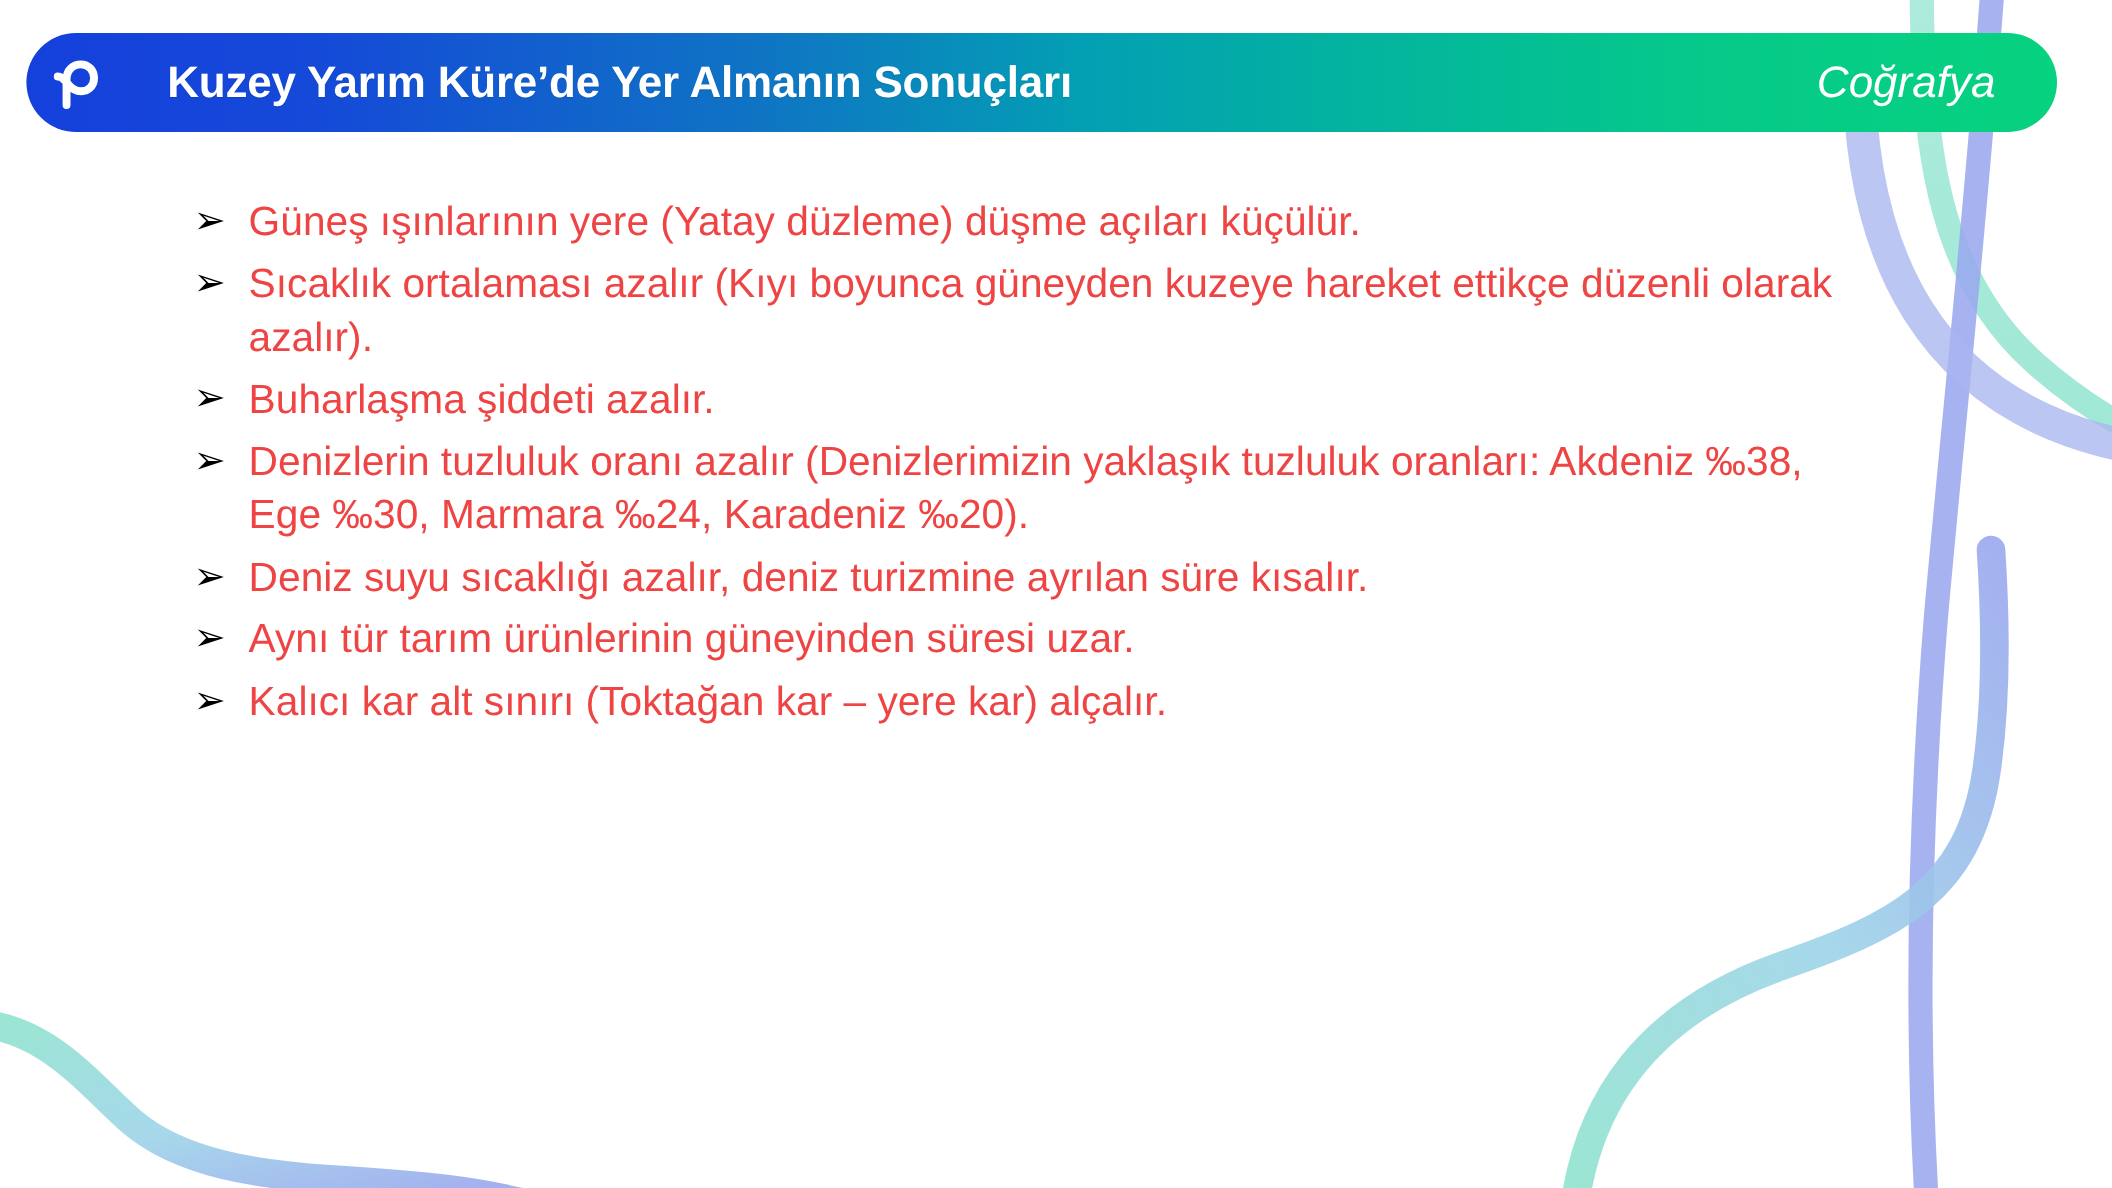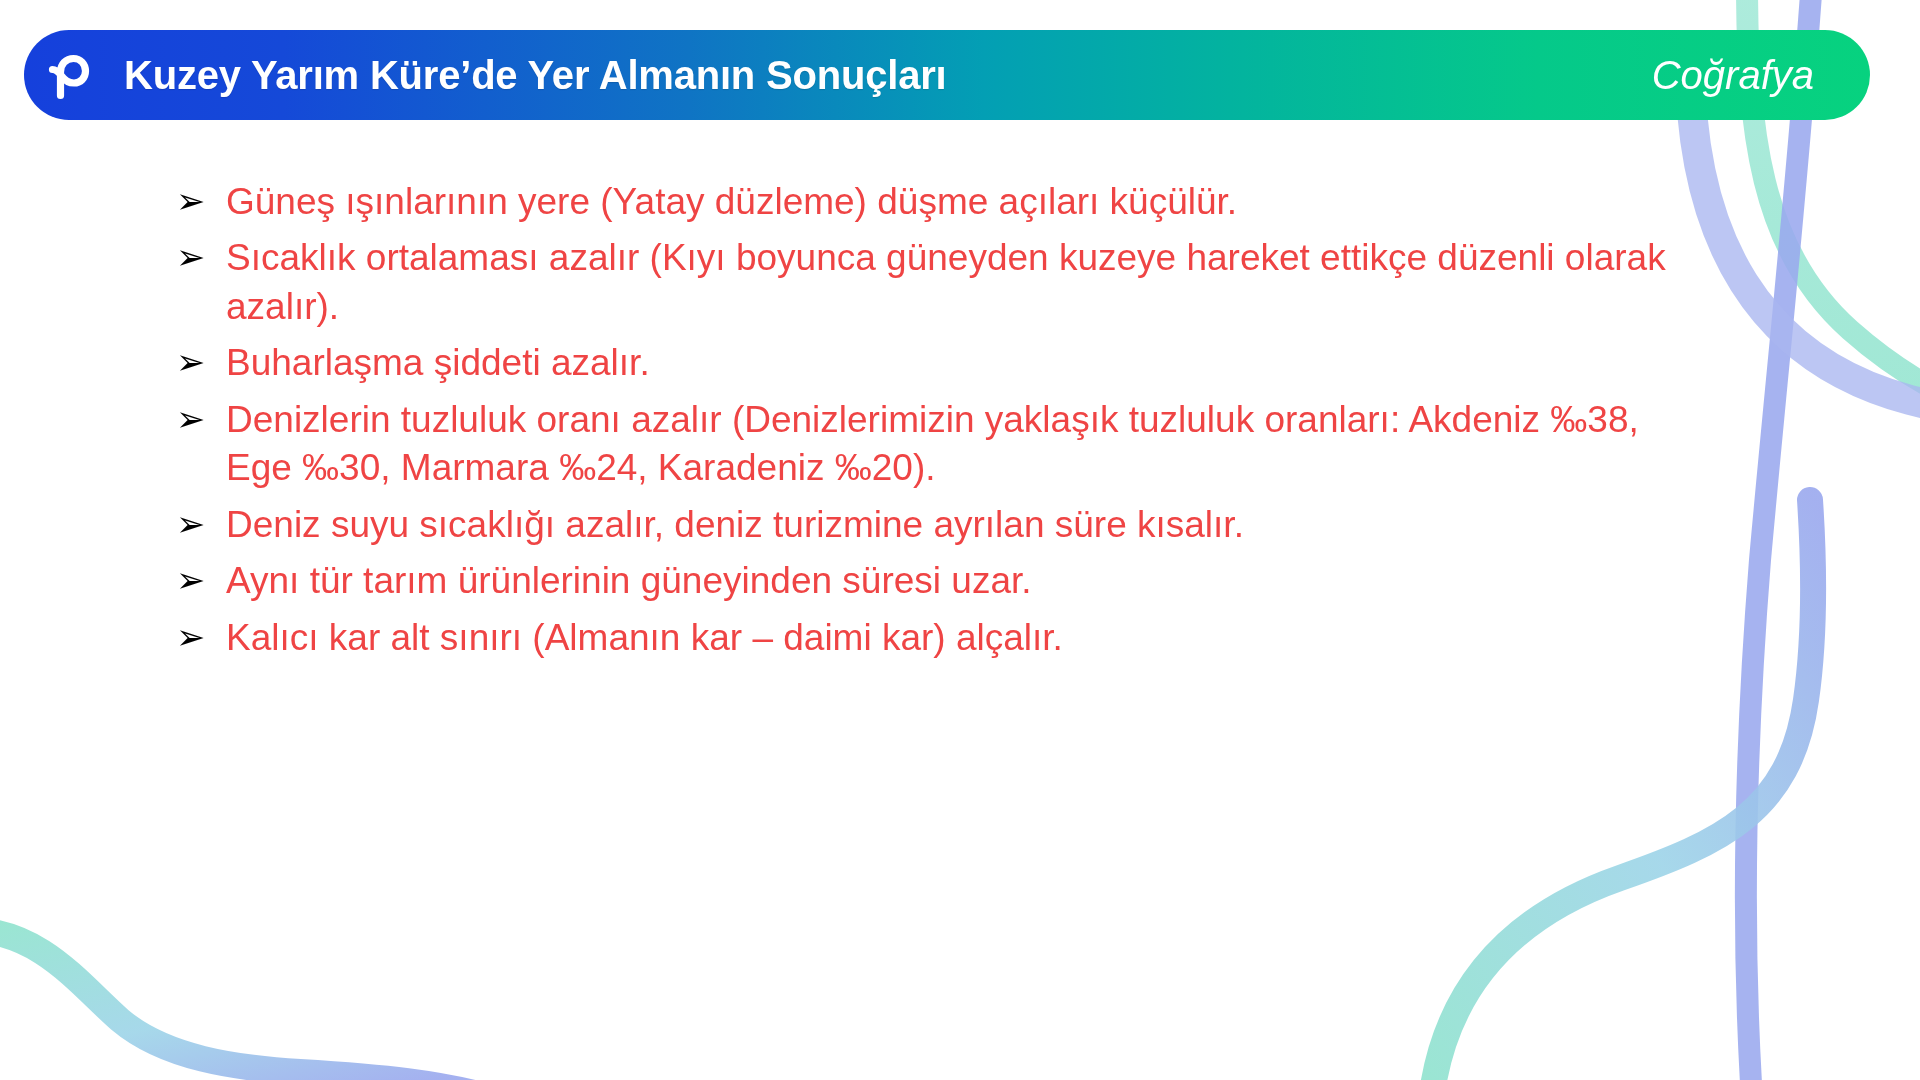--- a/index.html
+++ b/index.html
@@ -55,21 +55,21 @@
     width: 62px;
     height: 62px;
     margin-left: 14px;
     display: flex;
     align-items: center;
     justify-content: center;
   }
 
   #header-title {
     flex: 1 1 auto;
-    margin-left: 24px;
+    margin-left: 52px;
     color: #ffffff;
     font-size: 40px;
     font-weight: bold;
     letter-spacing: -0.2px;
     white-space: nowrap;
     text-shadow: 0 1px 1px rgba(0,0,0,0.13);
   }
 
   #header-subject {
     flex: 0 0 auto;
@@ -211,19 +211,19 @@
         <span class="bullet-text">Deniz suyu sıcaklığı azalır, deniz turizmine ayrılan süre kısalır.</span>
       </li>
 
       <li class="bullet-row">
         <span class="bullet-marker">➢</span>
         <span class="bullet-text">Aynı tür tarım ürünlerinin güneyinden süresi uzar.</span>
       </li>
 
       <li class="bullet-row">
         <span class="bullet-marker">➢</span>
-        <span class="bullet-text">Kalıcı kar alt sınırı (Almanın kar – daimi kar) alçalır.</span>
+        <span class="bullet-text">Kalıcı kar alt sınırı (Toktağan kar – yere kar) alçalır.</span>
       </li>
 
     </ul>
   </div>
 
 </div>
 
 </body></html>

